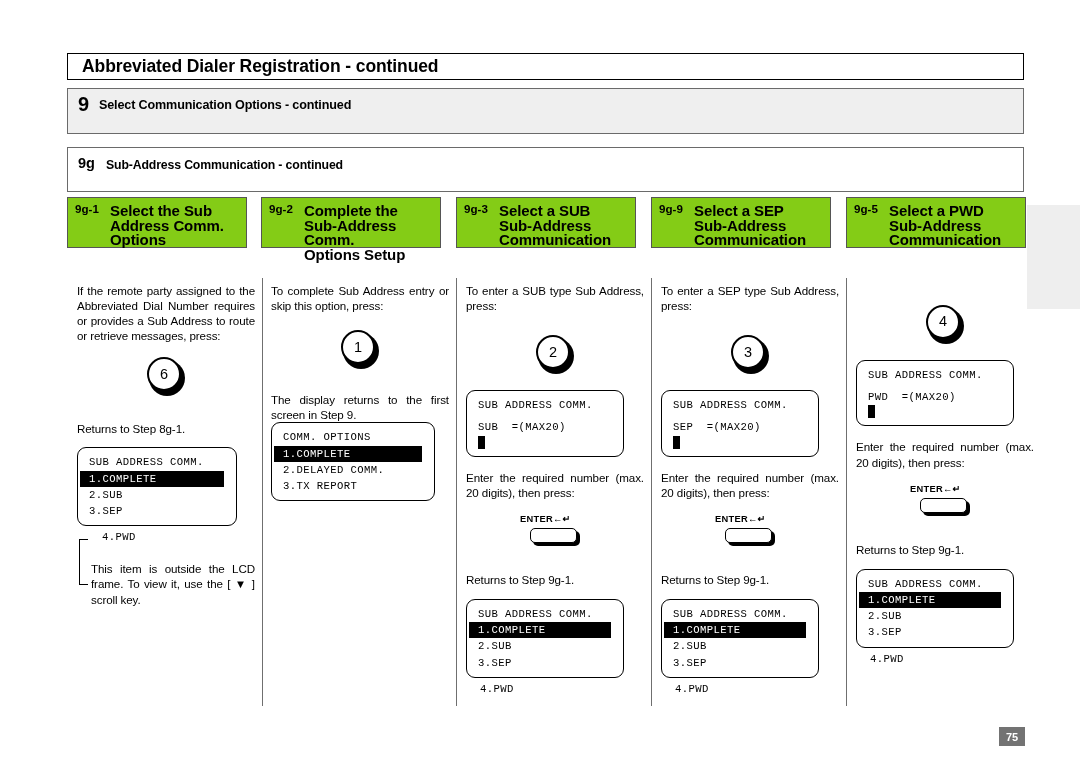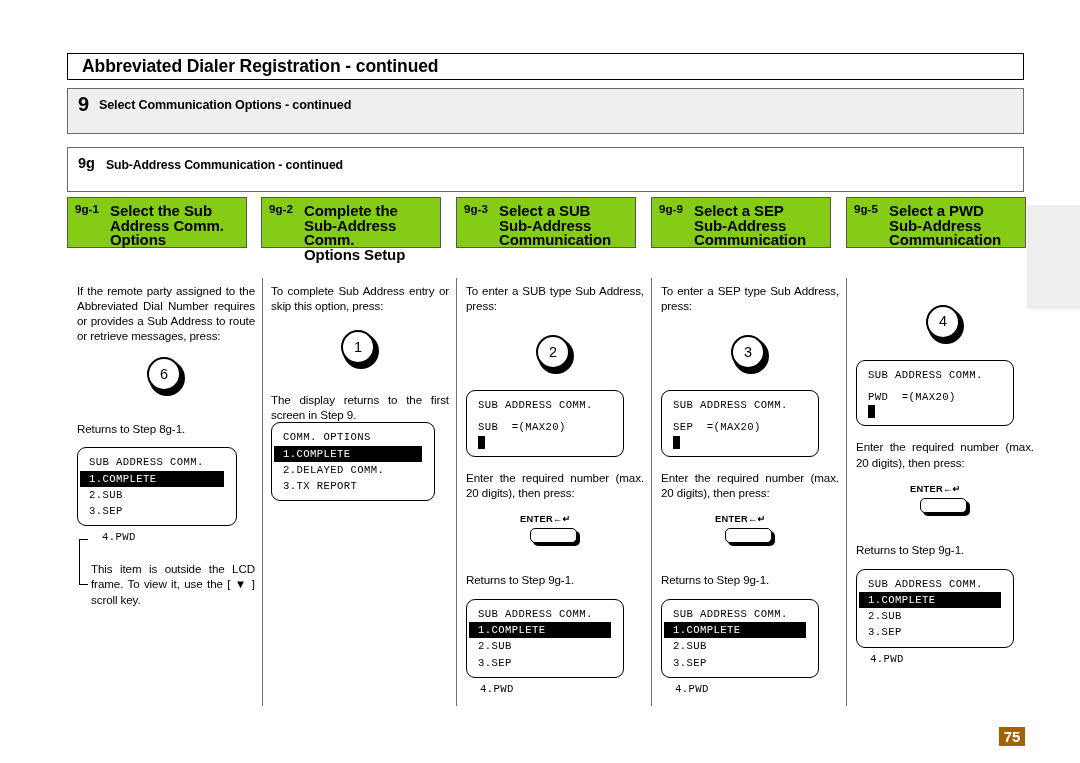--- a/index.html
+++ b/index.html
@@ -220,23 +220,23 @@
     border-top: 1.1px solid #000;
     border-bottom: 1.1px solid #000;
     box-sizing: border-box;
   }
 
   
   .pagenum {
     position: absolute;
     left: 999px; top: 727px;
     width: 26px; height: 19px;
-    background: #a16207;
+    background: #737373;
     color: #fff;
-    font-size: 15px;
+    font-size: 11px;
     font-weight: bold;
     display: flex; align-items: center; justify-content: center; text-align: center;
   }
 </style>
 </head>
 <body>
 
 <div class="page">
 
   <div class="side-tab"></div>

